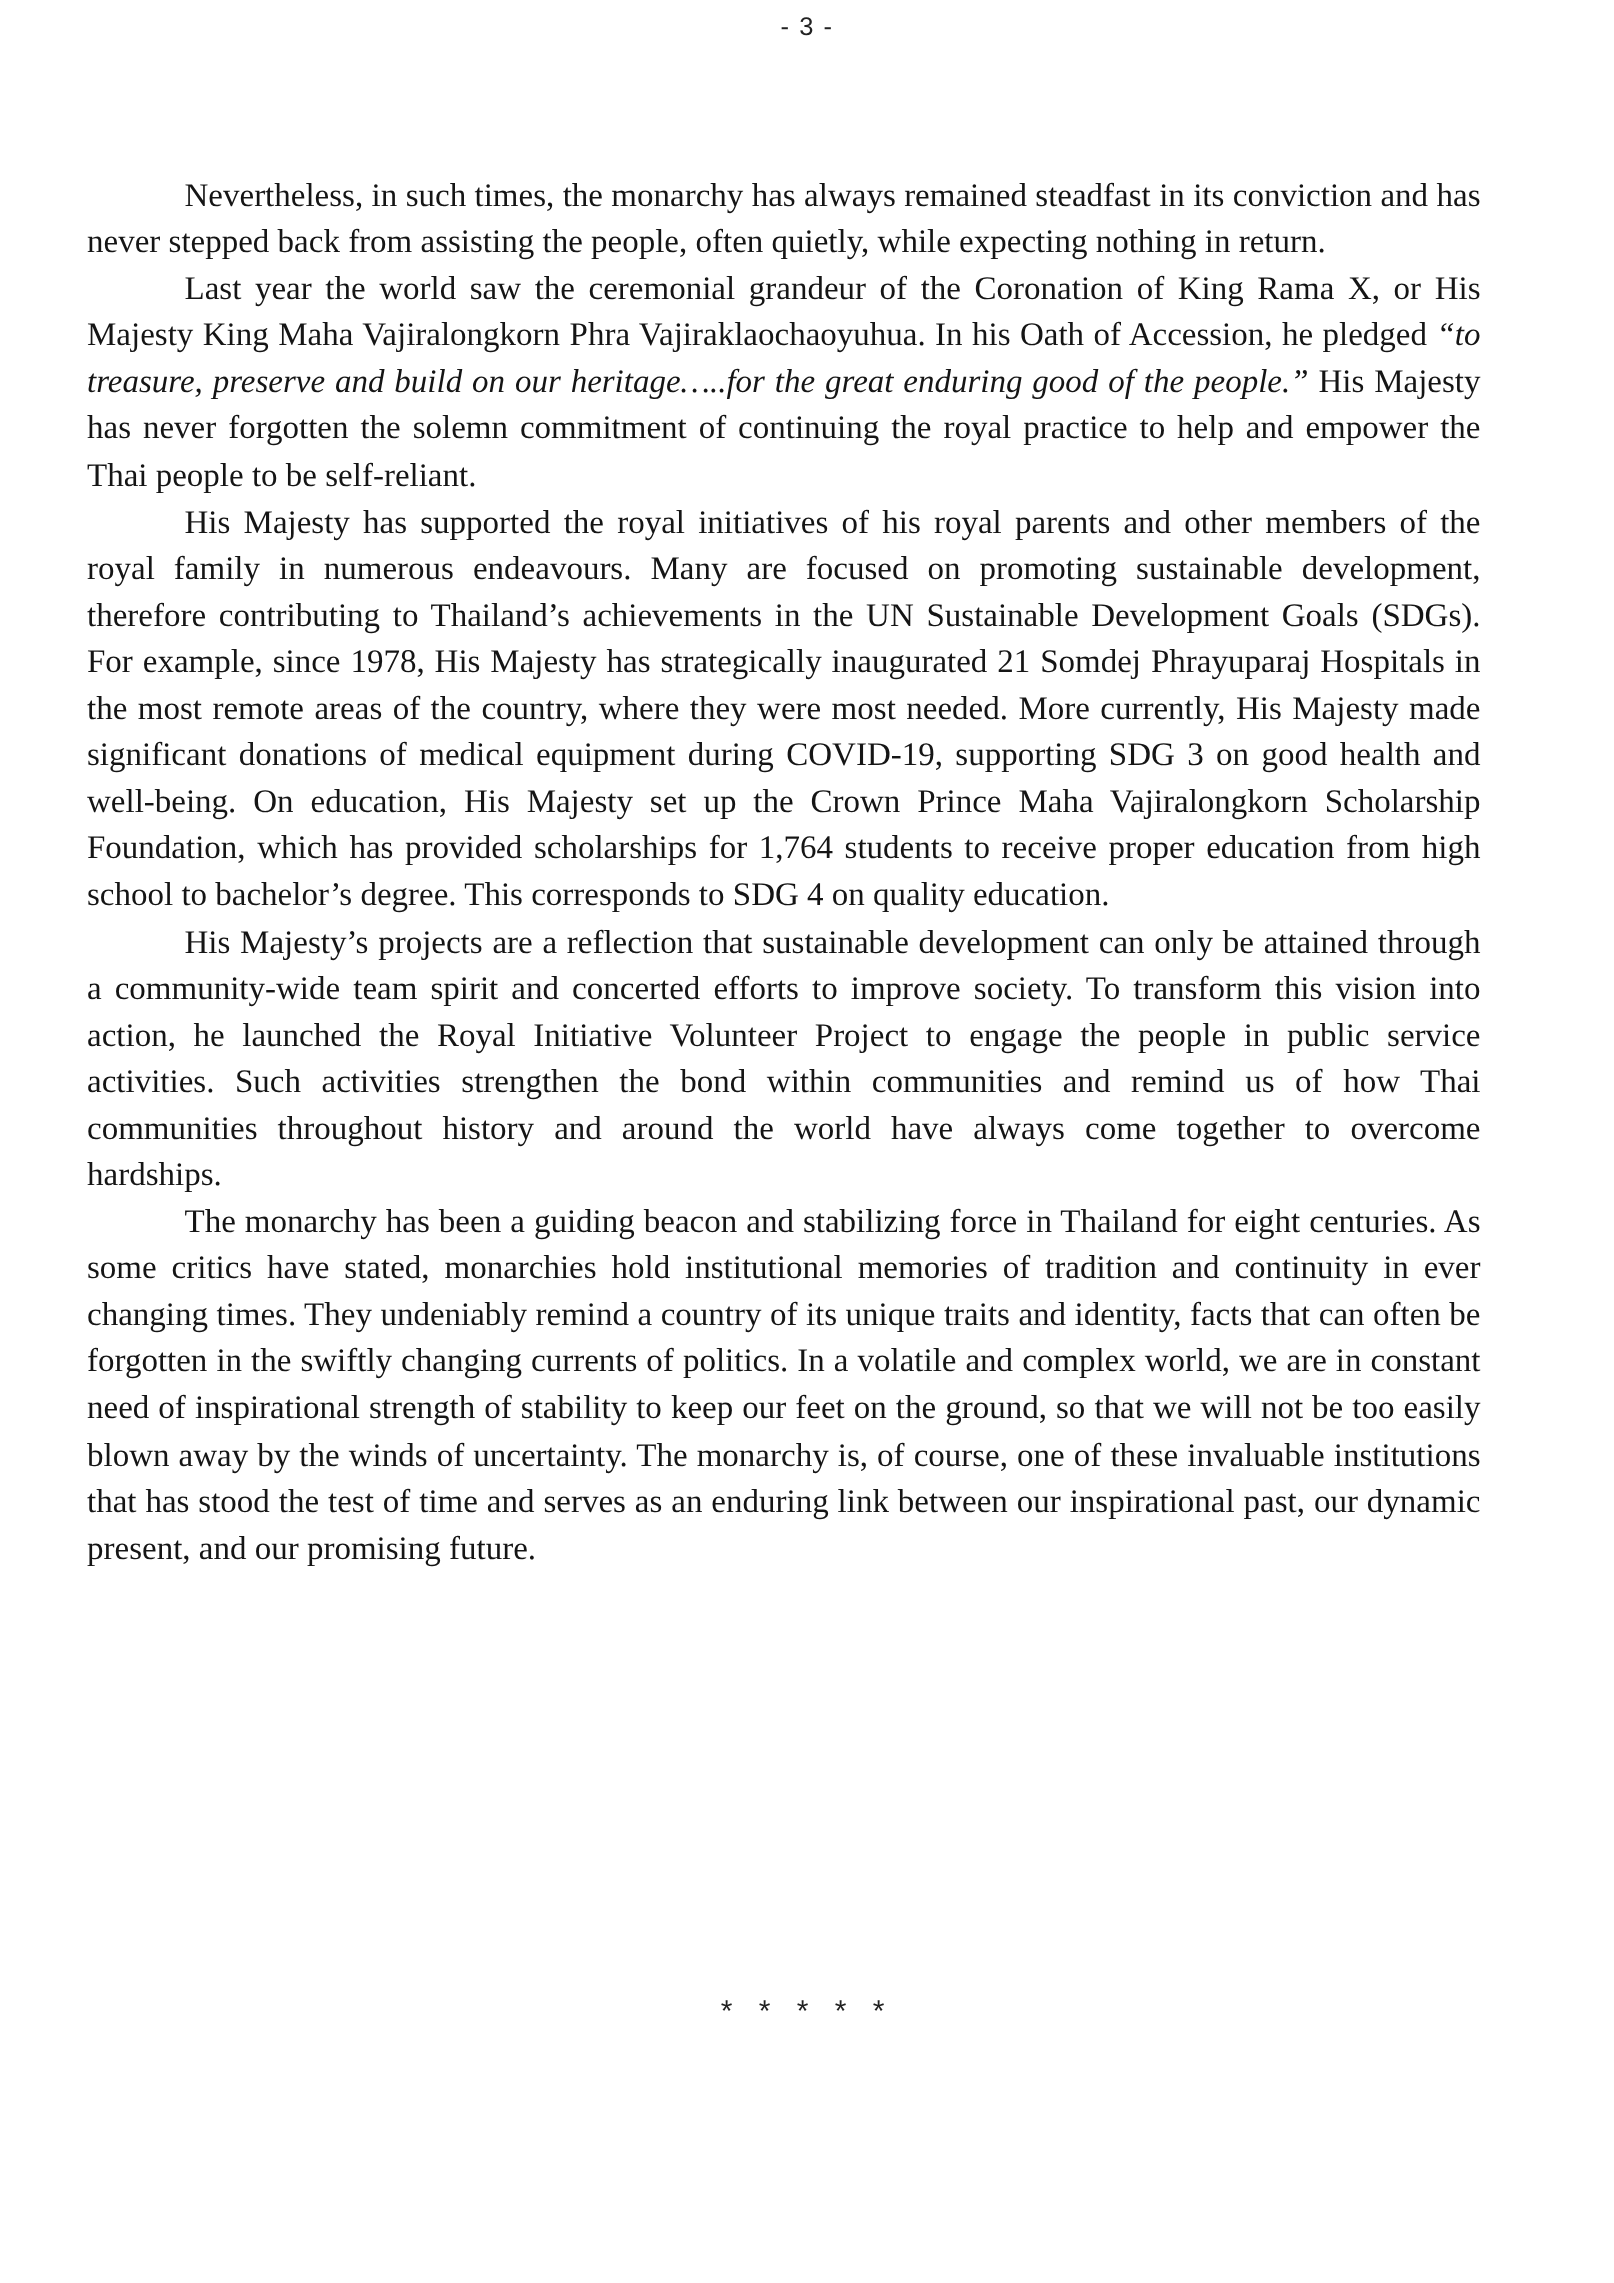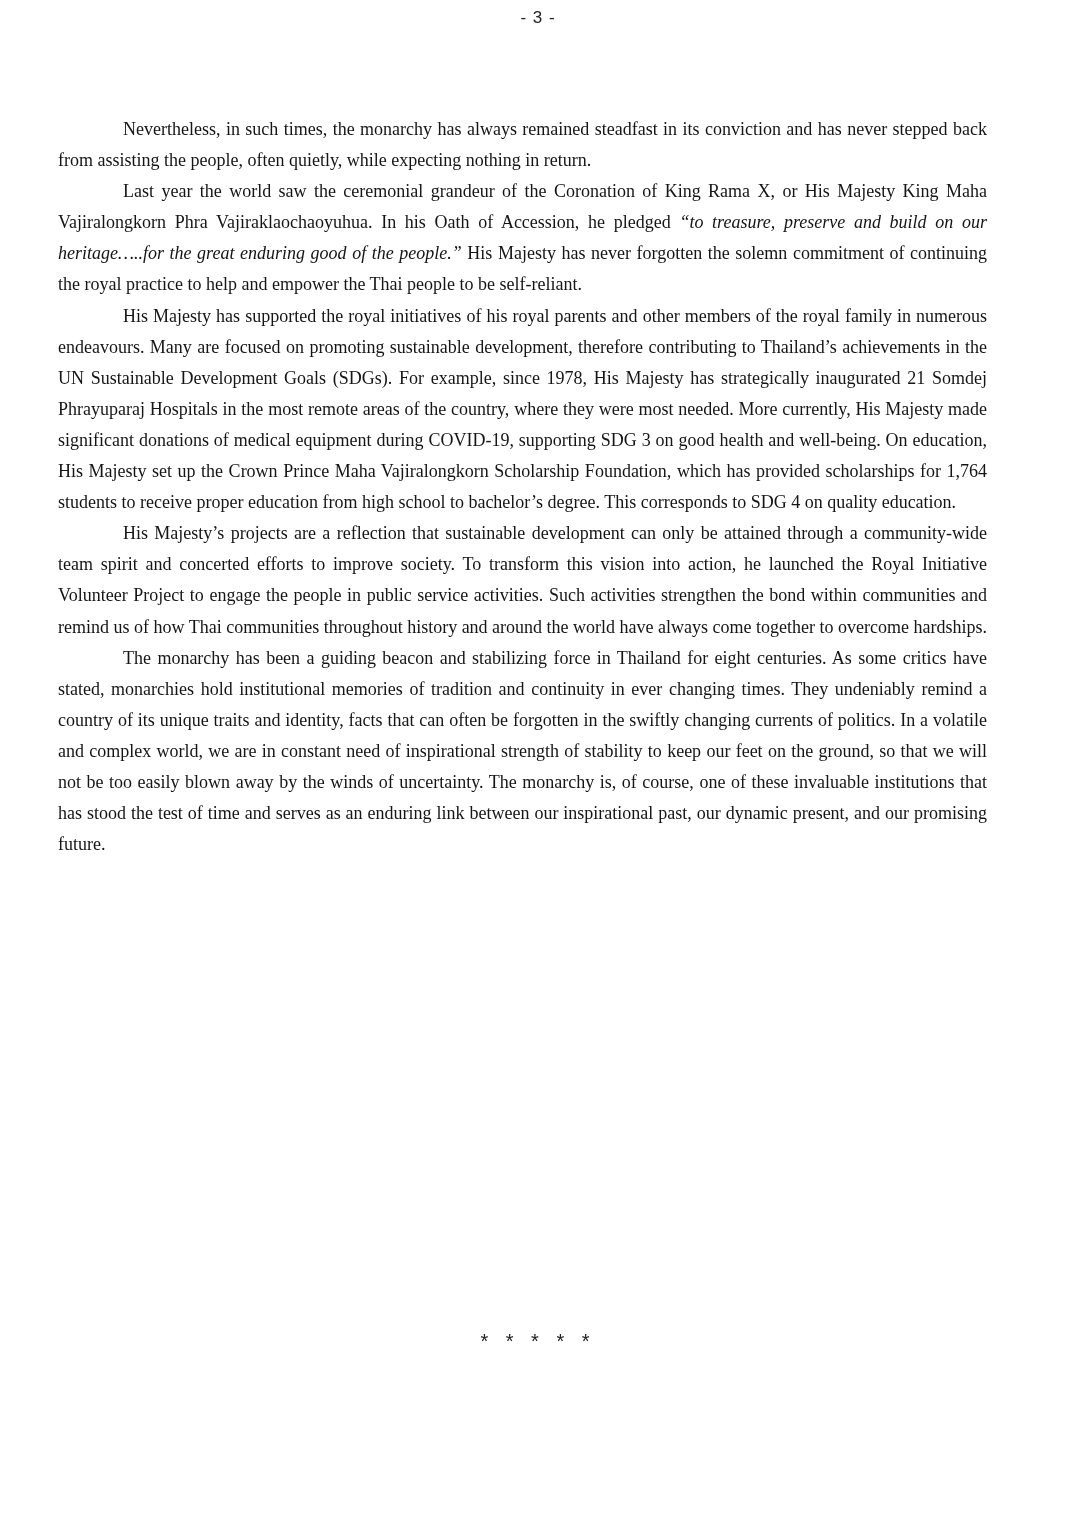--- a/index.html
+++ b/index.html
@@ -24,21 +24,21 @@
       font-size: 17px;
       color: #222;
       letter-spacing: 1px;
     }
     .body-text {
       position: absolute;
       top: 114px;
       left: 58px;
       width: 929px;
       font-family: "Liberation Serif", serif;
-      font-size: 18px;
+      font-size: 22px;
       line-height: 31.1px;
       text-align: justify;
       color: #151515;
     }
     .body-text p {
       margin: 0;
       text-indent: 65px;
       text-align: justify;
       text-align-last: left;
     }

